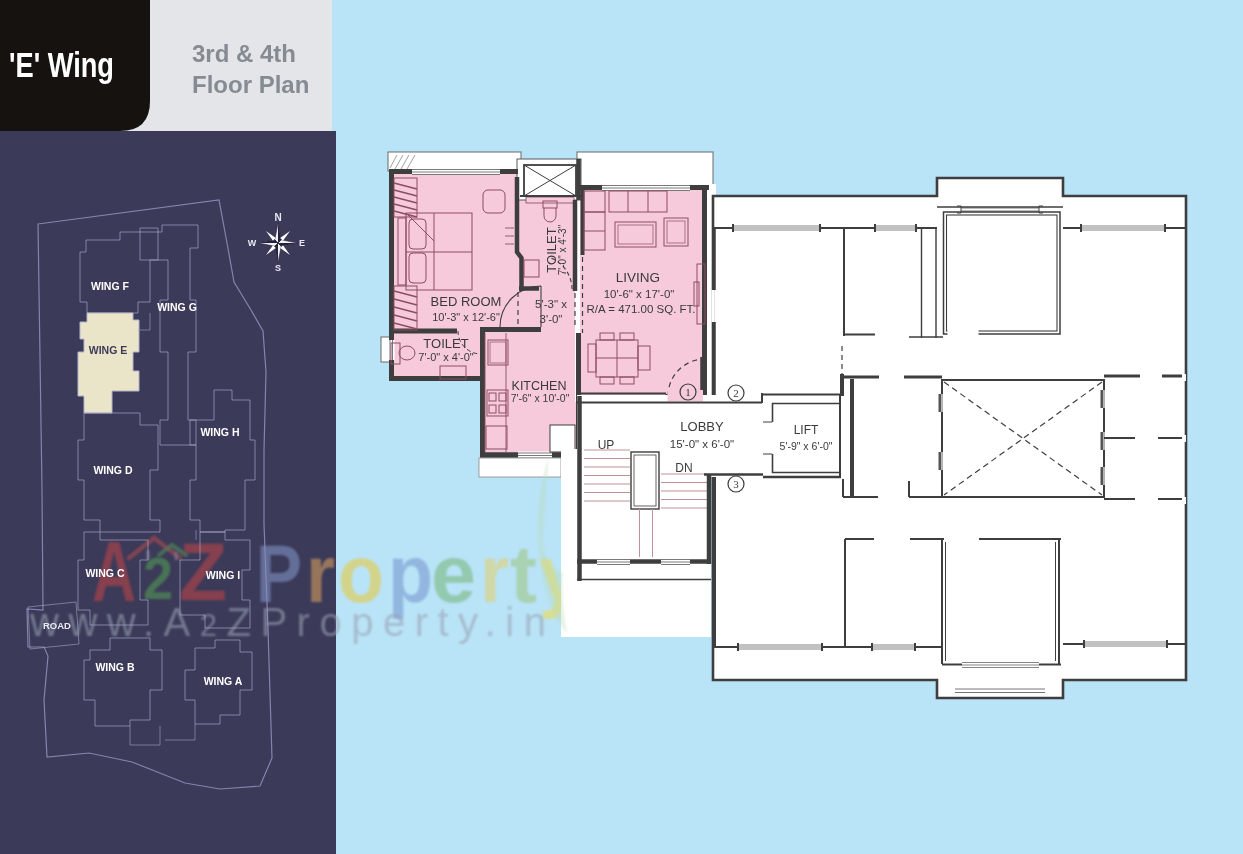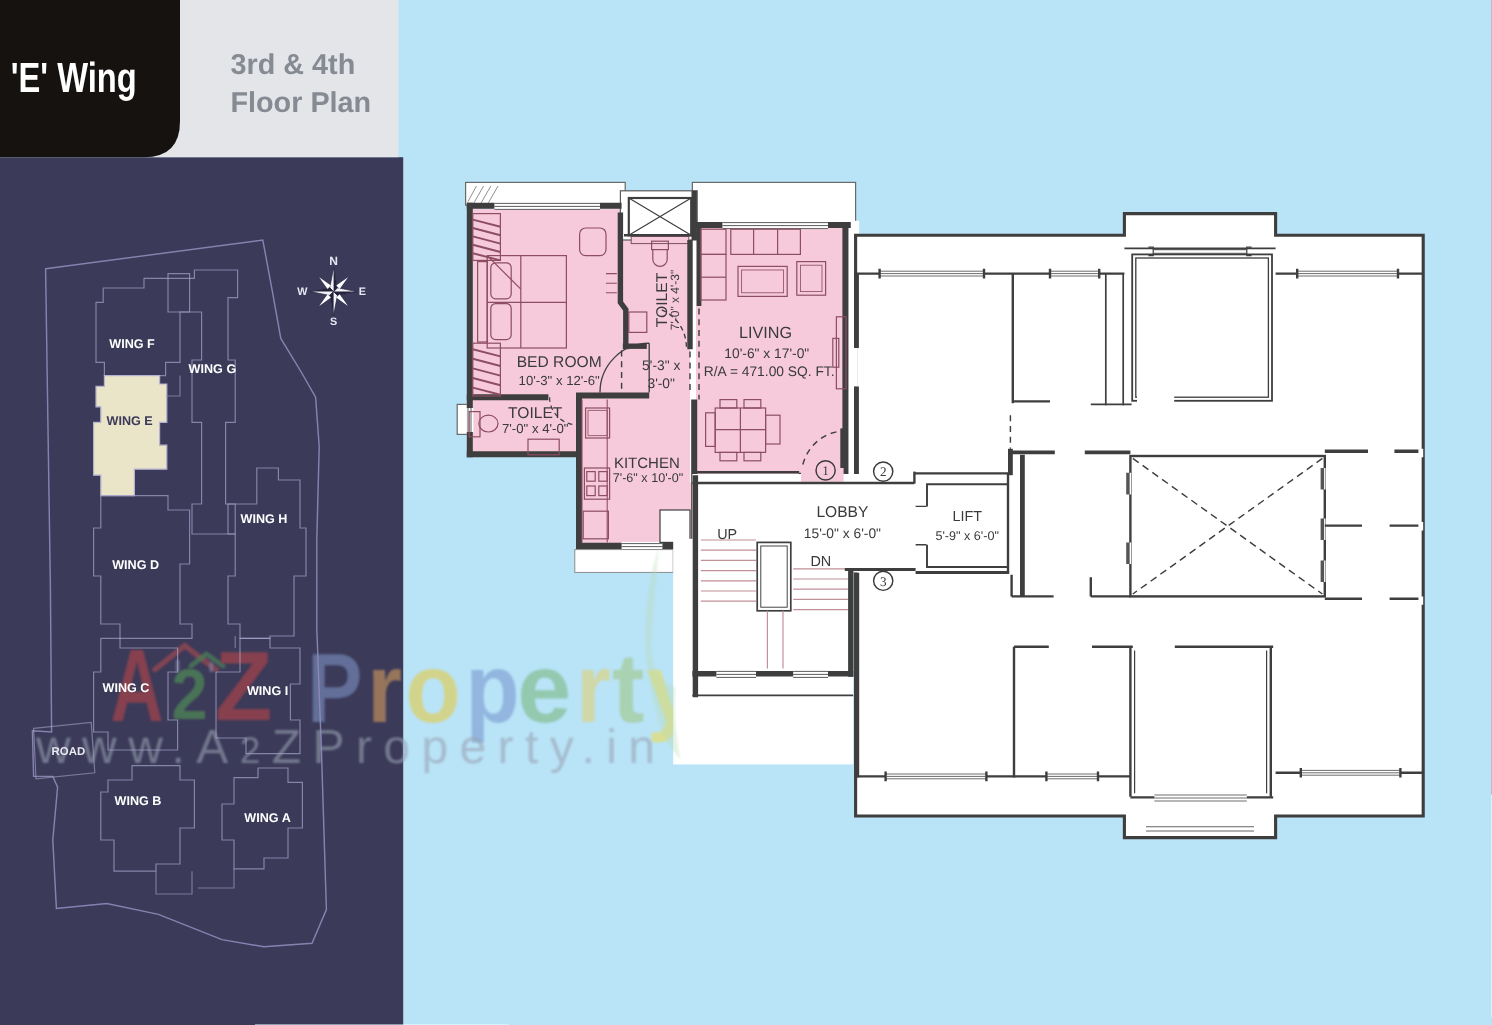--- a/index.html
+++ b/index.html
@@ -1,17 +1,17 @@
 <!DOCTYPE html>
 <html><head>
 <meta charset="utf-8">
 <style>
   html,body{margin:0;padding:0;}
   body{width:1243px;height:854px;overflow:hidden;font-family:"Liberation Sans", sans-serif;}
-  #stage{position:relative;width:1243px;height:662px;background:#be185d;}
+  #stage{position:relative;width:1243px;height:662px;background:#4d7c0f;}
   svg{position:absolute;left:0;top:0;}
 </style>
 </head>
 <body>
 <div id="stage">
 <svg width="1243" height="854" viewBox="0 0 1243 854">
 
   <rect x="0" y="0" width="1243" height="854" fill="#b9e3f7"></rect>
 
   <rect x="0" y="131" width="336" height="723" fill="#3b3a59"></rect>

